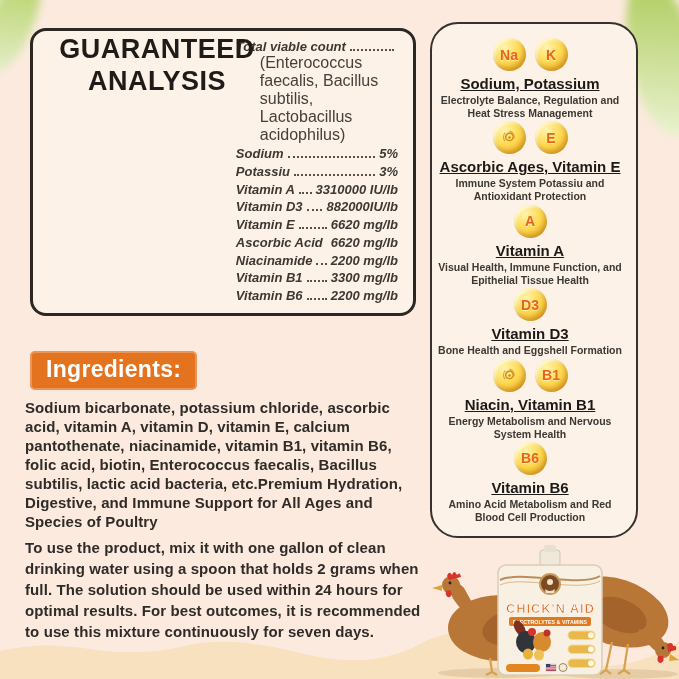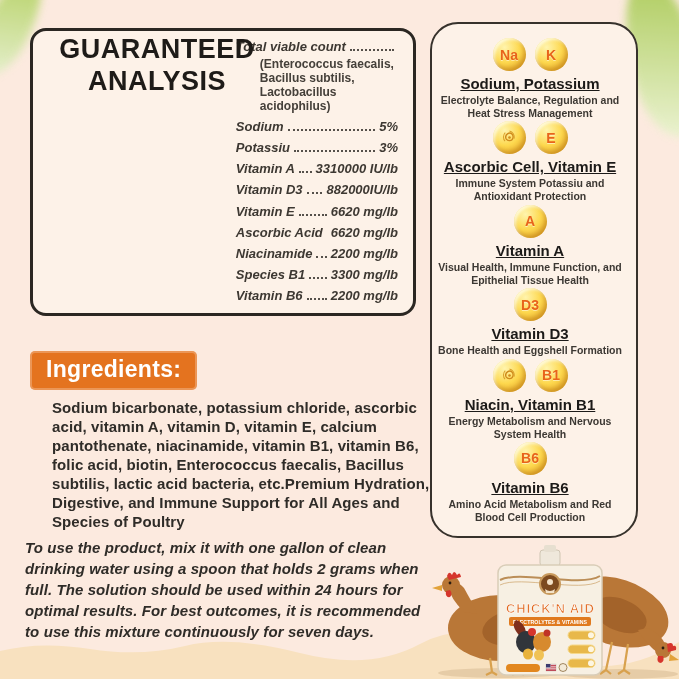--- a/index.html
+++ b/index.html
@@ -29,37 +29,37 @@
     box-sizing:border-box;padding:8px 15px 10px 15px;
     display:flex;flex-direction:row;
   }
   .ga-title{font-weight:bold;font-size:27px;letter-spacing:.5px;color:#1e1b18;
     text-align:center;transform:scaleY(1.05);}
   .ga-divider{border:none;border-top:3px solid #2b2722;margin:5px -15px 8px -15px;}
   .ga-rows{display:flex;flex-direction:column;flex:1;justify-content:space-between;}
   .ga-row{display:flex;align-items:flex-end;font-size:13px;font-weight:bold;color:#3d3832;}
   .ga-label,.ga-value{white-space:nowrap;font-style:italic;}
   .ga-dots{flex:1;border-bottom:2px dotted #55504a;margin:0 4px 3px 4px;}
-  .ga-sub{font-size:12px;font-weight:bold;color:#45403a;margin-top:-3px;padding-left:24px;}
+  .ga-sub{font-size:16px;font-weight:normal;color:#45403a;margin-top:-3px;padding-left:24px;}
 
   
   .ing-badge{
     position:absolute;left:30px;top:351px;z-index:2;
     background:#e4731f;color:#ffffff;font-weight:bold;font-size:23px;
     padding:5px 16px 7px 16px;border-radius:5px;letter-spacing:.3px;
     box-shadow:inset 0 0 0 2px rgba(255,255,255,.25);
   }
   .ing-text{
     position:absolute;left:25px;top:398px;width:398px;z-index:2;
-    font-size:15px;line-height:19px;font-weight:bold;color:#2f2c28;letter-spacing:.1px;margin-left:27px;
+    font-size:15px;line-height:19px;font-weight:bold;color:#2f2c28;letter-spacing:.1px;
   }
   
   .usage-text{
     position:absolute;left:25px;top:537px;width:402px;z-index:2;
-    font-size:15px;line-height:21px;font-weight:bold;color:#2f2c28;letter-spacing:.1px;font-style:italic;
+    font-size:15px;line-height:21px;font-weight:bold;color:#2f2c28;letter-spacing:.1px;
   }
 
   
   .vp-panel{
     position:absolute;left:430px;top:22px;width:208px;height:516px;z-index:2;
     background:#fdf2e8;border:2px solid #37322c;border-radius:28px;
     box-sizing:border-box;padding:14px 9px 12px 1px;
     display:flex;flex-direction:column;justify-content:space-between;
   }
   .vp-section{display:flex;flex-direction:column;align-items:center;text-align:center;}
@@ -124,21 +124,21 @@
         <span class="ga-label">Ascorbic Acid</span>
         <span class="ga-dots"></span>
         <span class="ga-value">6620 mg/lb</span>
       </div>
       <div class="ga-row">
         <span class="ga-label">Niacinamide</span>
         <span class="ga-dots"></span>
         <span class="ga-value">2200 mg/lb</span>
       </div>
       <div class="ga-row">
-        <span class="ga-label">Species B1</span>
+        <span class="ga-label">Vitamin B1</span>
         <span class="ga-dots"></span>
         <span class="ga-value">3300 mg/lb</span>
       </div>
       <div class="ga-row">
         <span class="ga-label">Vitamin B6</span>
         <span class="ga-dots"></span>
         <span class="ga-value">2200 mg/lb</span>
       </div>
     </div>
 </div>
@@ -167,21 +167,21 @@
           <svg viewBox="0 0 20 20" width="21" height="21">
             <path d="M6.5 10c-.5-3 3.5-5.5 5.8-3.4 2.2 2 1 6.4-2 6.4-2.6 0-4.6-1.8-3.8-4.4" fill="none" stroke="#cf8a1c" stroke-width="1.3"></path>
             <path d="M10 3.8c3 .8 5.2 3.8 4.3 7.2 M5.8 13.5c-2-2-2.2-6 .2-8.2" fill="none" stroke="#daa029" stroke-width="1"></path>
             <circle cx="10" cy="10" r="1.2" fill="#cf8a1c"></circle>
           </svg>
         </span>
         <span class="coin">
           <span class="coin-letter">E</span>
         </span>
       </div>
-      <div class="vp-title">Ascorbic Cell, Vitamin E</div>
+      <div class="vp-title">Ascorbic Ages, Vitamin E</div>
       <div class="vp-desc">Immune System Potassiu and Antioxidant Protection</div>
     </div>
     <div class="vp-section">
       <div class="vp-icons">
         <span class="coin">
           <span class="coin-letter">A</span>
         </span>
       </div>
       <div class="vp-title">Vitamin A</div>
       <div class="vp-desc">Visual Health, Immune Function, and Epithelial Tissue Health</div>

